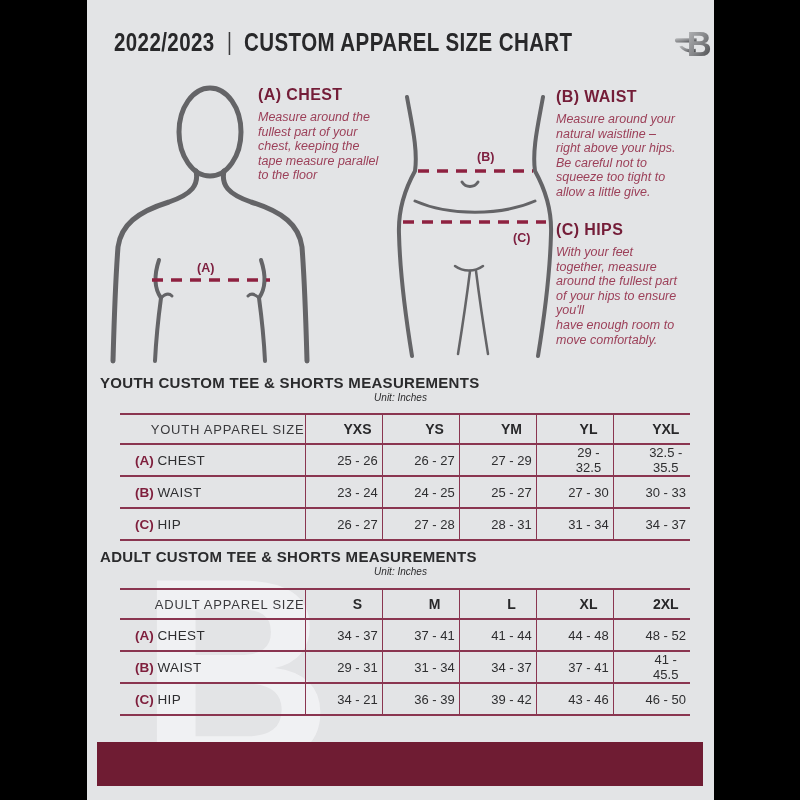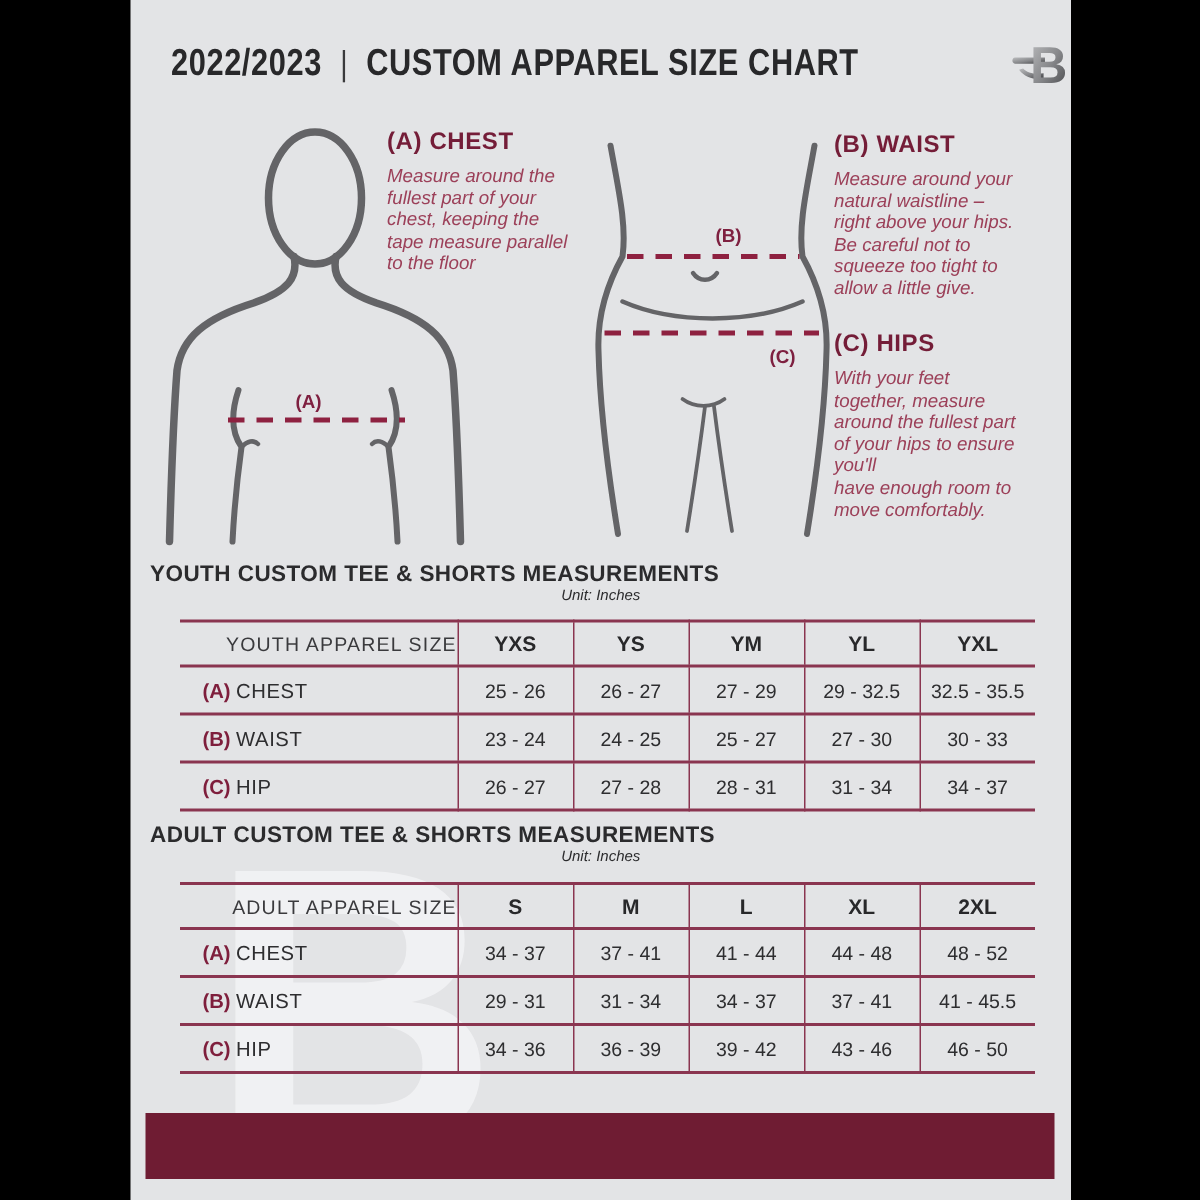--- a/index.html
+++ b/index.html
@@ -60,21 +60,21 @@
   .size-table{
     position:absolute;left:33px;border-collapse:collapse;z-index:1;
     table-layout:fixed;
   }
   #youth-table{top:413px;} #adult-table{top:588px;}
   .size-table th,.size-table td{padding:0;}
   .size-table col.c-label{width:185px;}
   .size-table col.c-size{width:77px;}
   .size-table thead tr{border-top:2px solid #8a3550;border-bottom:2px solid #8a3550;}
   .size-table tbody tr{border-bottom:2px solid #8a3550;}
-  .size-table th + th,.size-table td + td{border-left:1.5px solid #8a3550;}
+  .size-table th + th,.size-table td + td{border-left:1.5px solid #8a3550;padding-left:28px;}
   .size-table thead th{height:28px;}
   .size-table tbody td{height:30px;text-align:center;font-size:13px;color:#2e2e30;}
   .size-table th.lblcol{
     text-align:right;padding-left:15px;font-size:13px;font-weight:400;
     color:#3a3a3d;letter-spacing:0.8px;
   }
   .size-table td.lblcol{text-align:left;padding-left:15px;}
   .size-table th.size-head{font-size:14px;font-weight:700;color:#28282a;text-align:center;}
   .size-table .pre{color:#7e1e3c;font-weight:800;font-size:13.5px;}
   .size-table .lab{color:#2e2e30;font-size:13.5px;letter-spacing:0.4px;}
@@ -257,21 +257,21 @@
       <tr>
         <td class="lblcol"><span class="pre">(B)</span> <span class="lab">WAIST</span></td>
         <td>29 - 31</td>
         <td>31 - 34</td>
         <td>34 - 37</td>
         <td>37 - 41</td>
         <td>41 - 45.5</td>
       </tr>
       <tr>
         <td class="lblcol"><span class="pre">(C)</span> <span class="lab">HIP</span></td>
-        <td>34 - 36</td>
+        <td>34 - 21</td>
         <td>36 - 39</td>
         <td>39 - 42</td>
         <td>43 - 46</td>
         <td>46 - 50</td>
       </tr>
     </tbody>
   </table>
 
   <div class="footer-bar"></div>
 

